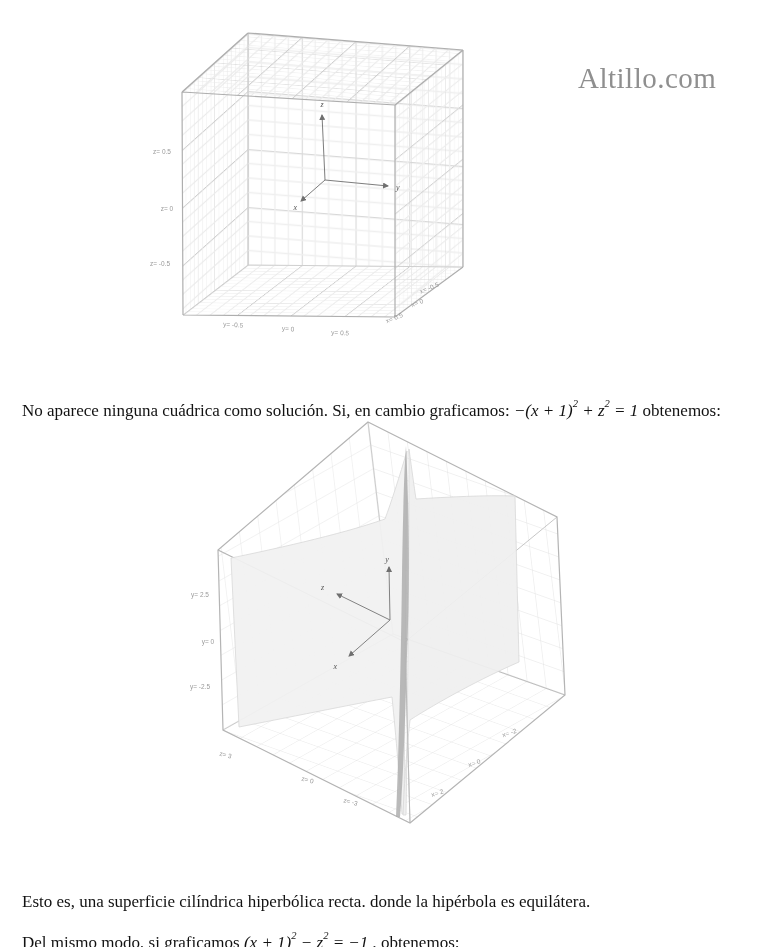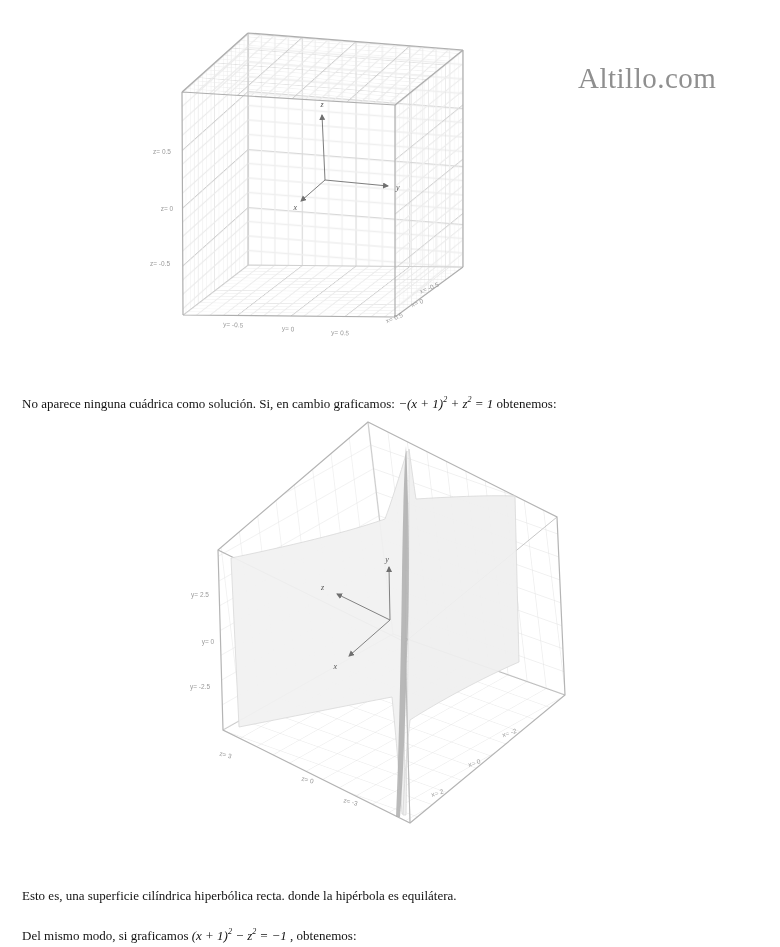--- a/index.html
+++ b/index.html
@@ -3,21 +3,21 @@
 <meta charset="utf-8">
 <style>
   html,body{margin:0;padding:0;background:#ffffff;}
   .page{position:relative;width:780px;height:947px;background:#ffffff;overflow:hidden;
         font-family:"Liberation Serif",serif;color:#141414;}
   .watermark{position:absolute;left:578px;top:62px;font-family:Liberation Serif, serif;
              font-size:29px;color:#8f8f8f;letter-spacing:0.5px;}
   .fig{position:absolute;}
   #fig1{left:130px;top:25px;}
   #fig2{left:185px;top:415px;}
-  .para{position:absolute;left:22px;font-size:13px;white-space:nowrap;color:#121212;}
+  .para{position:absolute;left:22px;font-size:17px;white-space:nowrap;color:#121212;}
   #p1{top:383px;}
   #p2{top:875px;}
   #p3{top:915px;}
   .formula{font-style:italic;}
   .formula sup{font-size:0.62em;position:relative;top:-0.15em;}
   text{font-family:"Liberation Sans",sans-serif;font-size:6.5px;fill:#9a9a9a;}
   .axisletter{font-family:"Liberation Serif",serif;font-style:italic;font-size:8px;fill:#555;}
 </style>
 </head>
 <body>

